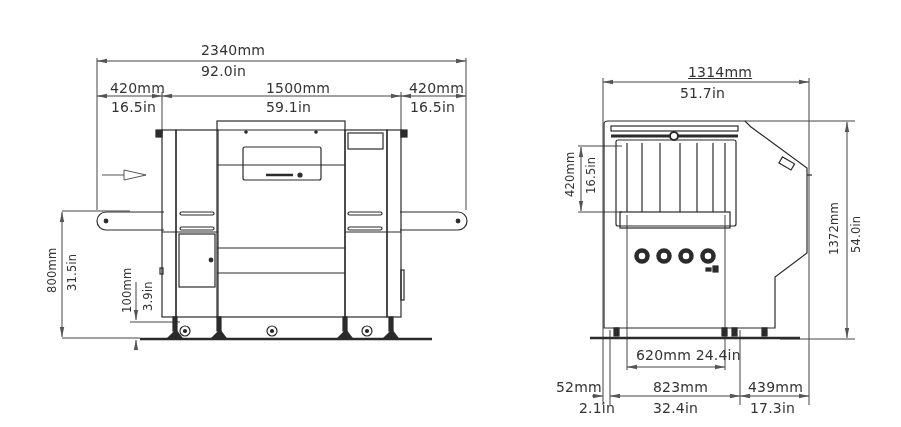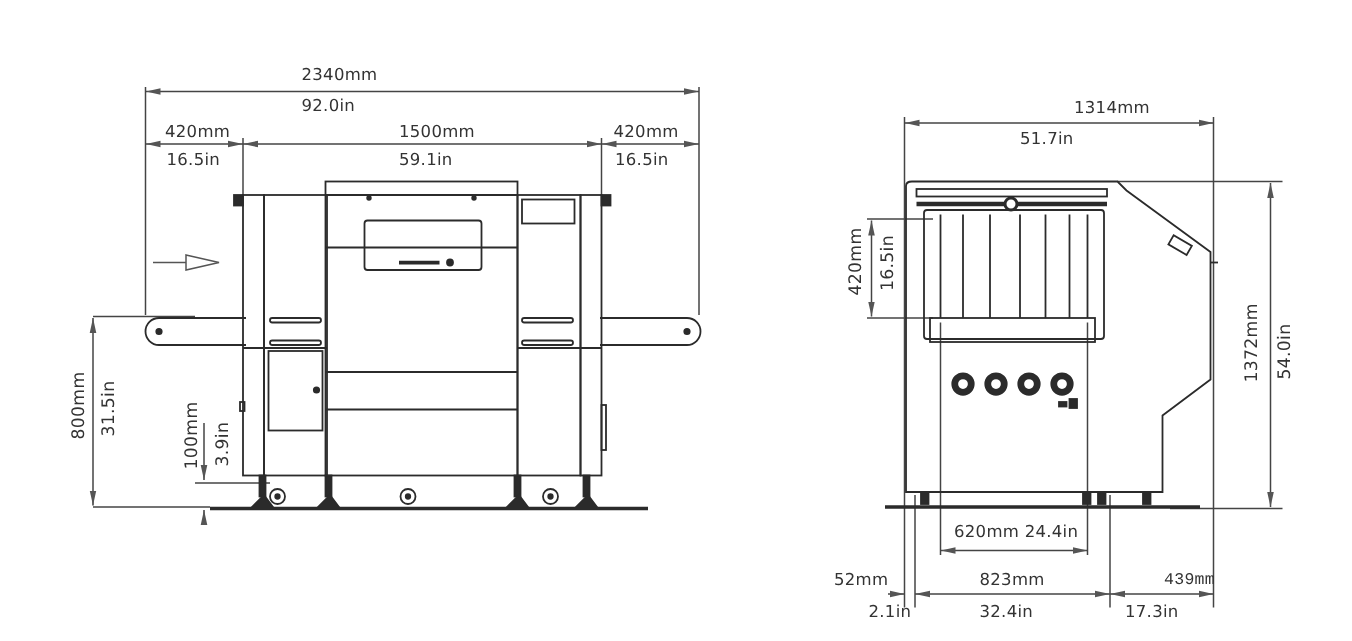--- a/index.html
+++ b/index.html
@@ -1,19 +1,19 @@
 <!DOCTYPE html>
 <html><head>
 <meta charset="utf-8">
 <style>
   html, body { margin:0; padding:0; background:#ffffff; }
   body { width:901px; height:427px; position:relative; overflow:hidden;
          font-family:"DejaVu Sans", sans-serif; color:#2b2b2b; }
   svg { position:absolute; left:0; top:0; }
-  .lbl { position:absolute; font-size:11px; color:#333; white-space:nowrap; line-height:12px; letter-spacing:0.2px; }
+  .lbl { position:absolute; font-size:14px; color:#333; white-space:nowrap; line-height:12px; letter-spacing:0.2px; }
   .vlbl { position:absolute; font-size:11.5px; color:#333; white-space:nowrap; line-height:12px;
           transform-origin:0 0; transform:rotate(-90deg); letter-spacing:0.2px; }
 </style>
 </head>
 <body>
 
 <svg width="901" height="427" viewBox="0 0 901 427" xmlns="http://www.w3.org/2000/svg">
   <defs>
     <marker id="ar" viewBox="0 0 10 6" refX="10" refY="3" markerWidth="10" markerHeight="6" orient="auto-start-reverse">
       <path d="M0,0.8 L10,3 L0,5.2 Z" fill="#555"></path>
@@ -179,25 +179,25 @@
 <div class="lbl" style="left:111px;top:101px;">16.5in</div>
 <div class="lbl" style="left:266px;top:82px;">1500mm</div>
 <div class="lbl" style="left:266px;top:101px;">59.1in</div>
 <div class="lbl" style="left:409px;top:82px;">420mm</div>
 <div class="lbl" style="left:410px;top:101px;">16.5in</div>
 <div class="vlbl" style="left:46px;top:293px;">800mm</div>
 <div class="vlbl" style="left:66px;top:291px;">31.5in</div>
 <div class="vlbl" style="left:121px;top:313px;">100mm</div>
 <div class="vlbl" style="left:142px;top:311px;">3.9in</div>
 
-<div class="lbl" style="left:716px;top:66px;">1314mm</div>
+<div class="lbl" style="left:688px;top:66px;text-decoration:underline;">1314mm</div>
 <div class="lbl" style="left:680px;top:87px;text-align:center;">51.7in</div>
 <div class="vlbl" style="left:564px;top:197px;">420mm</div>
 <div class="vlbl" style="left:585px;top:194px;">16.5in</div>
 <div class="vlbl" style="left:828px;top:255px;">1372mm</div>
 <div class="vlbl" style="left:850px;top:253px;">54.0in</div>
 <div class="lbl" style="left:636px;top:349px;">620mm 24.4in</div>
 <div class="lbl" style="left:556px;top:381px;">52mm</div>
 <div class="lbl" style="left:556px;top:402px;margin-left:23px;">2.1in</div>
 <div class="lbl" style="left:653px;top:381px;">823mm</div>
 <div class="lbl" style="left:653px;top:402px;">32.4in</div>
-<div class="lbl" style="left:776px;top:381px;font-family:Liberation Mono, monospace;">439mm</div>
+<div class="lbl" style="left:748px;top:381px;">439mm</div>
 <div class="lbl" style="left:750px;top:402px;">17.3in</div>
 
 </body></html>

